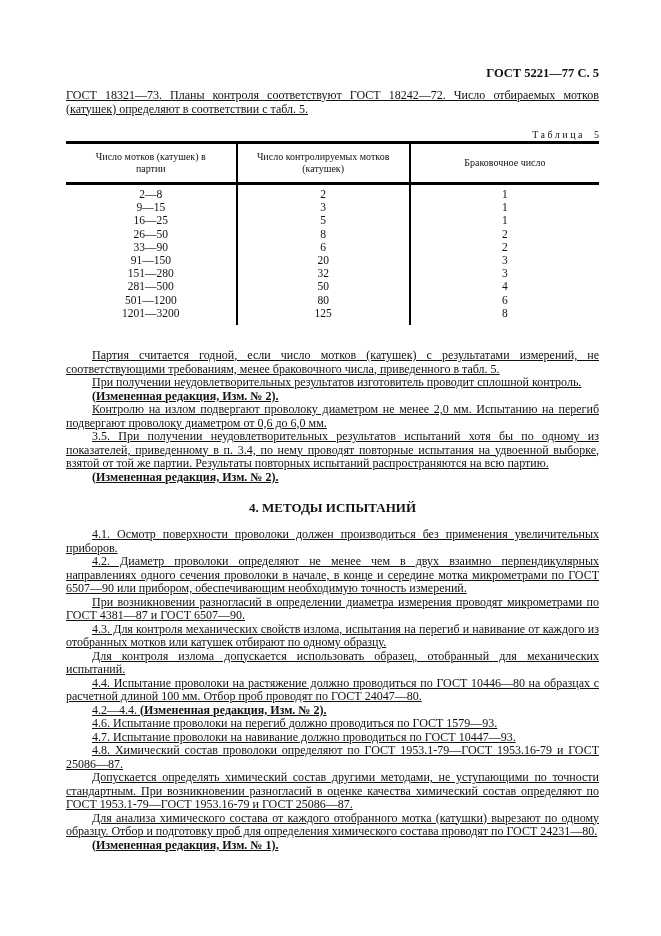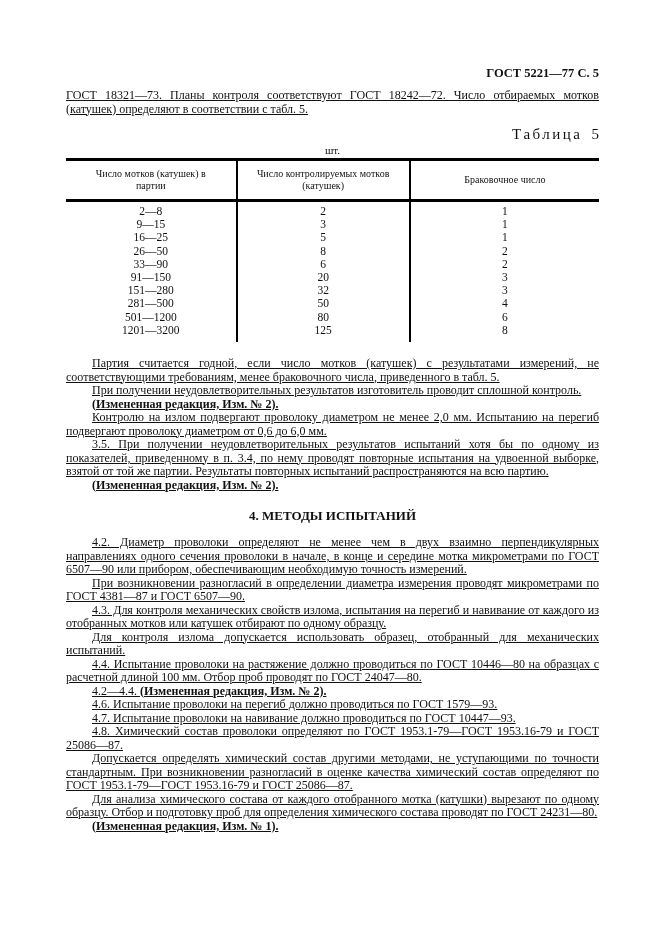--- a/index.html
+++ b/index.html
@@ -32,21 +32,21 @@
     font-size: 12px;
     line-height: 13.5px;
     text-align: justify;
     text-justify: inter-word;
     text-decoration: underline;
   }
   .para.indent { text-indent: 26px; }
   .para .b { font-weight: bold; }
   .table-label {
     text-align: right;
-    font-size: 15px;
+    font-size: 10px;
     line-height: 13px;
     margin-top: 12px;
   }
   .table-label .spaced { letter-spacing: 2.5px; margin-right: 9px; }
   .table-unit {
     text-align: center;
     font-size: 11px;
     line-height: 12px;
     margin-top: 3px;
     margin-bottom: 2px;
@@ -71,21 +71,21 @@
   table.sampling th + th,
   table.sampling td + td { border-left: 2px solid #000; }
   table.sampling tbody td {
     font-size: 11.5px;
     line-height: 13.2px;
     text-align: center;
     padding: 0;
   }
   table.sampling tbody tr:first-child td { padding-top: 3px; }
   table.sampling tbody tr:last-child td { padding-bottom: 5px; }
-  .section { margin-top: 15px; }
+  .section { margin-top: 24px; }
   .section-heading {
     margin: 16px 0 13px 0;
     text-align: center;
     font-weight: bold;
     font-size: 13px;
     line-height: 15px;
   }
 </style>
 </head>
 <body>
@@ -93,21 +93,20 @@
 <div class="page">
 
   <div class="doc-header">ГОСТ 5221—77 С. 5</div>
 
   <p class="para">ГОСТ 18321—73. Планы контроля соответствуют ГОСТ 18242—72. Число отбираемых мотков (катушек) определяют в соответствии с табл. 5.</p>
 
   <div class="table-label">
     <span class="spaced">Таблица</span><span>5</span>
   </div>
 
-  <div class="table-unit">шт.</div>
 
   <table class="sampling">
     <colgroup>
       <col class="c1">
         <col class="c2">
         <col class="c3">
     </colgroup>
     <thead>
       <tr id="table-head-row">
           <th>Число мотков (катушек) в партии</th>
@@ -174,20 +173,21 @@
       <p class="para indent"><span>При получении неудовлетворительных результатов изготовитель проводит сплошной контроль.</span></p>
       <p class="para indent"><span class="b">(Измененная редакция, Изм. № 2).</span></p>
       <p class="para indent"><span>Контролю на излом подвергают проволоку диаметром не менее 2,0 мм. Испытанию на перегиб подвергают проволоку диаметром от 0,6 до 6,0 мм.</span></p>
       <p class="para indent"><span>3.5. При получении неудовлетворительных результатов испытаний хотя бы по одному из показателей, приведенному в п. 3.4, по нему проводят повторные испытания на удвоенной выборке, взятой от той же партии. Результаты повторных испытаний распространяются на всю партию.</span></p>
       <p class="para indent"><span class="b">(Измененная редакция, Изм. № 2).</span></p>
     </div>
 
   <div class="section-heading">4. МЕТОДЫ ИСПЫТАНИЙ</div>
 
   <div class="section" id="sec4" style="margin-top:0">
+      <p class="para indent"><span>4.1. Осмотр поверхности проволоки должен производиться без применения увеличительных приборов.</span></p>
       <p class="para indent"><span>4.2. Диаметр проволоки определяют не менее чем в двух взаимно перпендикулярных направлениях одного сечения проволоки в начале, в конце и середине мотка микрометрами по ГОСТ 6507—90 или прибором, обеспечивающим необходимую точность измерений.</span></p>
       <p class="para indent"><span>При возникновении разногласий в определении диаметра измерения проводят микрометрами по ГОСТ 4381—87 и ГОСТ 6507—90.</span></p>
       <p class="para indent"><span>4.3. Для контроля механических свойств излома, испытания на перегиб и навивание от каждого из отобранных мотков или катушек отбирают по одному образцу.</span></p>
       <p class="para indent"><span>Для контроля излома допускается использовать образец, отобранный для механических испытаний.</span></p>
       <p class="para indent"><span>4.4. Испытание проволоки на растяжение должно проводиться по ГОСТ 10446—80 на образцах с расчетной длиной 100 мм. Отбор проб проводят по ГОСТ 24047—80.</span></p>
       <p class="para indent"><span>4.2—4.4. </span><span class="b">(Измененная редакция, Изм. № 2).</span></p>
       <p class="para indent"><span>4.6. Испытание проволоки на перегиб должно проводиться по ГОСТ 1579—93.</span></p>
       <p class="para indent"><span>4.7. Испытание проволоки на навивание должно проводиться по ГОСТ 10447—93.</span></p>
       <p class="para indent"><span>4.8. Химический состав проволоки определяют по ГОСТ 1953.1-79—ГОСТ 1953.16-79 и ГОСТ 25086—87.</span></p>
       <p class="para indent"><span>Допускается определять химический состав другими методами, не уступающими по точности стандартным. При возникновении разногласий в оценке качества химический состав определяют по ГОСТ 1953.1-79—ГОСТ 1953.16-79 и ГОСТ 25086—87.</span></p>

